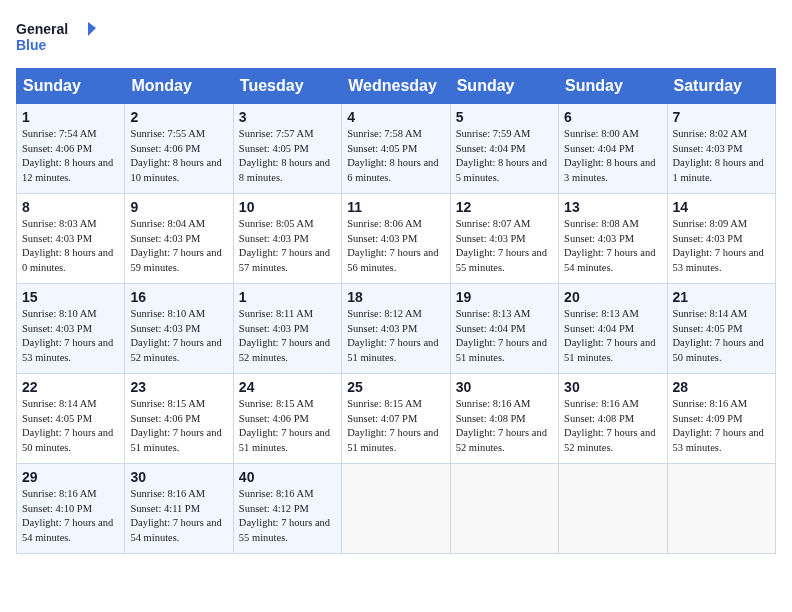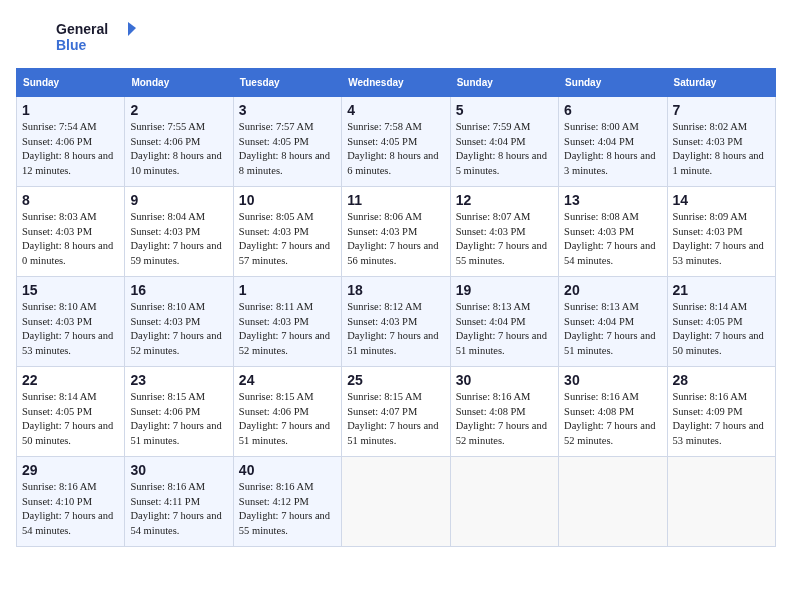--- a/index.html
+++ b/index.html
@@ -8,21 +8,20 @@
       background: #fff;
       width: 792px;
       min-height: 612px;
       padding: 16px;
     }
     .header-area {
       display: flex;
       justify-content: space-between;
       align-items: flex-start;
       margin-bottom: 8px;
-      margin-left: 40px;
     }
     .logo {
       display: flex;
       align-items: center;
       gap: 4px;
     }
     .title-area {
       text-align: right;
     }
     .month-title {
@@ -39,21 +38,21 @@
       border-collapse: collapse;
       font-size: 11px;
     }
     thead tr {
       background-color: #3b6fd4;
       color: #fff;
     }
     thead th {
       padding: 8px 6px;
       text-align: left;
-      font-size: 10px;
+      font-size: 16px;
       font-weight: bold;
       border: 1px solid #3b6fd4;
     }
     tbody tr {
       background: #fff;
     }
     tbody tr:nth-child(odd) {
       background: #f2f6ff;
     }
     tbody td {

